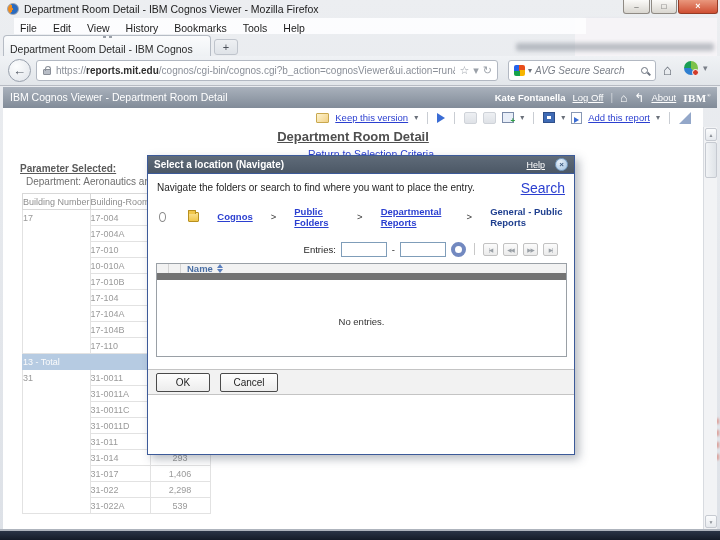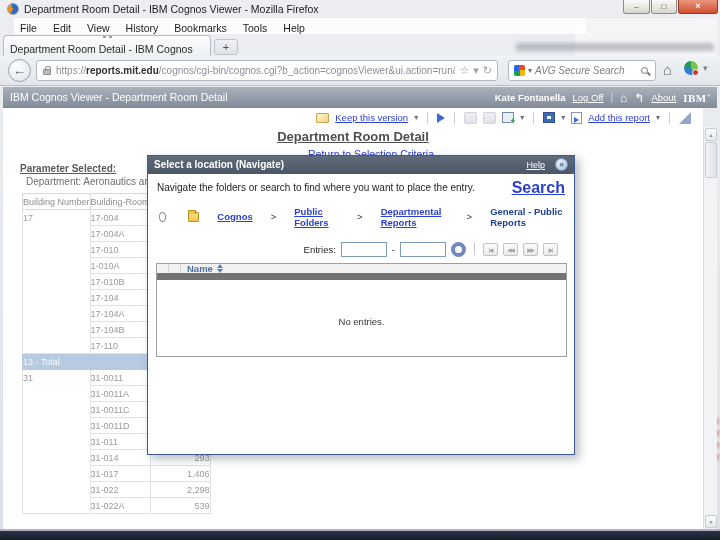--- a/index.html
+++ b/index.html
@@ -115,21 +115,21 @@
   #return-link { width:100%; text-align:center; margin-top:4px; font-size:10.5px;
     color:#2b3fd0; text-decoration:underline;padding-left:36px; }
   #param-label { position:absolute; left:17px; top:36px; font-size:10px; font-weight:bold;
     color:#5a5a5a; text-decoration:underline; }
   #param-value { position:absolute; left:23px; top:49px; font-size:10px; color:#6e6e6e; white-space:nowrap; }
   #report-table { position:absolute; left:19px; top:66px; border-collapse:collapse; table-layout:fixed; }
   #report-table th, #report-table td { border:1px solid #e2e2e2; font-size:9px; color:#9a9a9a;
     height:16px; padding:0 0; text-align:left; font-weight:normal; white-space:nowrap; overflow:hidden; }
   #report-table th { color:#8e8e8e; border-color:#d8d8d8; }
   #report-table td.bcol { vertical-align:top; padding-top:3px; }
-  #report-table td.vcol { text-align:right; }
+  #report-table td.vcol { text-align:center; }
   #report-table tr.total-row td { background:#b6cbe2; color:#fbfbfb; border-color:#b6cbe2; }
 
   
   #vscroll { left:703px; top:127px; width:14px; height:402px; background:#f2f3f5; border-left:1px solid #d8dbe0; }
   .scroll-btn { position:absolute; left:1px; width:12px; height:13px; background:linear-gradient(#fbfcfd,#e6e9ed);
     border:1px solid #c6cad1; border-radius:2px; text-align:center; line-height:12px; font-size:5px; color:#8a8f96; }
   #vthumb { position:absolute; left:1px; top:15px; width:12px; height:36px;
     background:linear-gradient(90deg,#f2f4f6,#dfe3e8); border:1px solid #c6cad1; border-radius:2px; }
   #bottom-strip { left:0; top:531px; width:720px; height:9px; background:linear-gradient(#2a3446,#141b28); }
   #hscroll-line { left:0; top:529px; width:720px; height:2px; background:#aeb4bd; }
@@ -141,21 +141,21 @@
     background:linear-gradient(#5f6b79,#4c5866); border-bottom:1px solid #3c5a99;
     display:flex; align-items:center; padding:0 6px; }
   #dlg-title { flex:1; font-size:10px; font-weight:bold; color:#fff; }
   #dlg-help { font-size:9px; color:#fff; text-decoration:underline; margin-right:10px; }
   #dlg-close { width:13px; height:13px; border-radius:50%;
     background:radial-gradient(circle at 35% 30%,#eaf2fa,#9dbede); border:1px solid #7aa0c8;
     color:#3c5a80; font-size:8px; font-weight:bold; text-align:center; line-height:12px; }
   #dlg-desc-row { position:absolute; left:0; top:18px; width:100%; height:27px;
     display:flex; align-items:center; padding:0 9px; }
   #dlg-desc { flex:1; font-size:10px; color:#1f1f1f; }
-  #dlg-search { font-size:16px; font-weight:bold; color:#2b3fd0; text-decoration:underline; }
+  #dlg-search { font-size:14px; font-weight:normal; color:#2b3fd0; text-decoration:underline; }
   #dlg-crumbrow { position:absolute; left:11px; top:53px; right:8px; height:15px;
     display:flex; align-items:center; gap:18px; font-size:9.5px; }
   #loc-radio { width:10px; height:10px; border:1px solid #8a8a8a; border-radius:50%; background:#fff; }
   #folder-icon { width:15px; height:10px; background:linear-gradient(#fbe290,#f0c64a);
     border:1px solid #b8901f; border-radius:1px; position:relative; margin-left:4px; }
   #folder-icon::before { content:""; position:absolute; left:-1px; top:-3px; width:6px; height:3px;
     background:#f0c64a; border:1px solid #b8901f; border-bottom:none; border-radius:1px 1px 0 0; }
   .crumb-link { color:#2b3fd0; text-decoration:underline; font-weight:bold; }
   .crumb-sep { color:#333; }
   .crumb-current { color:#1f3f8f; font-weight:bold; }
@@ -302,21 +302,21 @@
         </tr>
         <tr>
           <td>17-004A</td>
           <td class="vcol"></td>
         </tr>
         <tr>
           <td>17-010</td>
           <td class="vcol"></td>
         </tr>
         <tr>
-          <td>1-010A</td>
+          <td>10-010A</td>
           <td class="vcol"></td>
         </tr>
         <tr>
           <td>17-010B</td>
           <td class="vcol"></td>
         </tr>
         <tr>
           <td>17-104</td>
           <td class="vcol"></td>
         </tr>
@@ -425,13 +425,17 @@
       <span id="name-header">
         <span>Name</span>
         <span id="sort-icon">
             <span class="up"></span>
             <span class="down"></span>
           </span>
       </span>
     </div>
     <div id="no-entries">No entries.</div>
   </div>
+  <div id="dlg-footer">
+    <button class="dlg-btn" id="ok-btn">OK</button>
+    <button class="dlg-btn" id="cancel-btn">Cancel</button>
+  </div>
 </div>
 
 </body></html>

